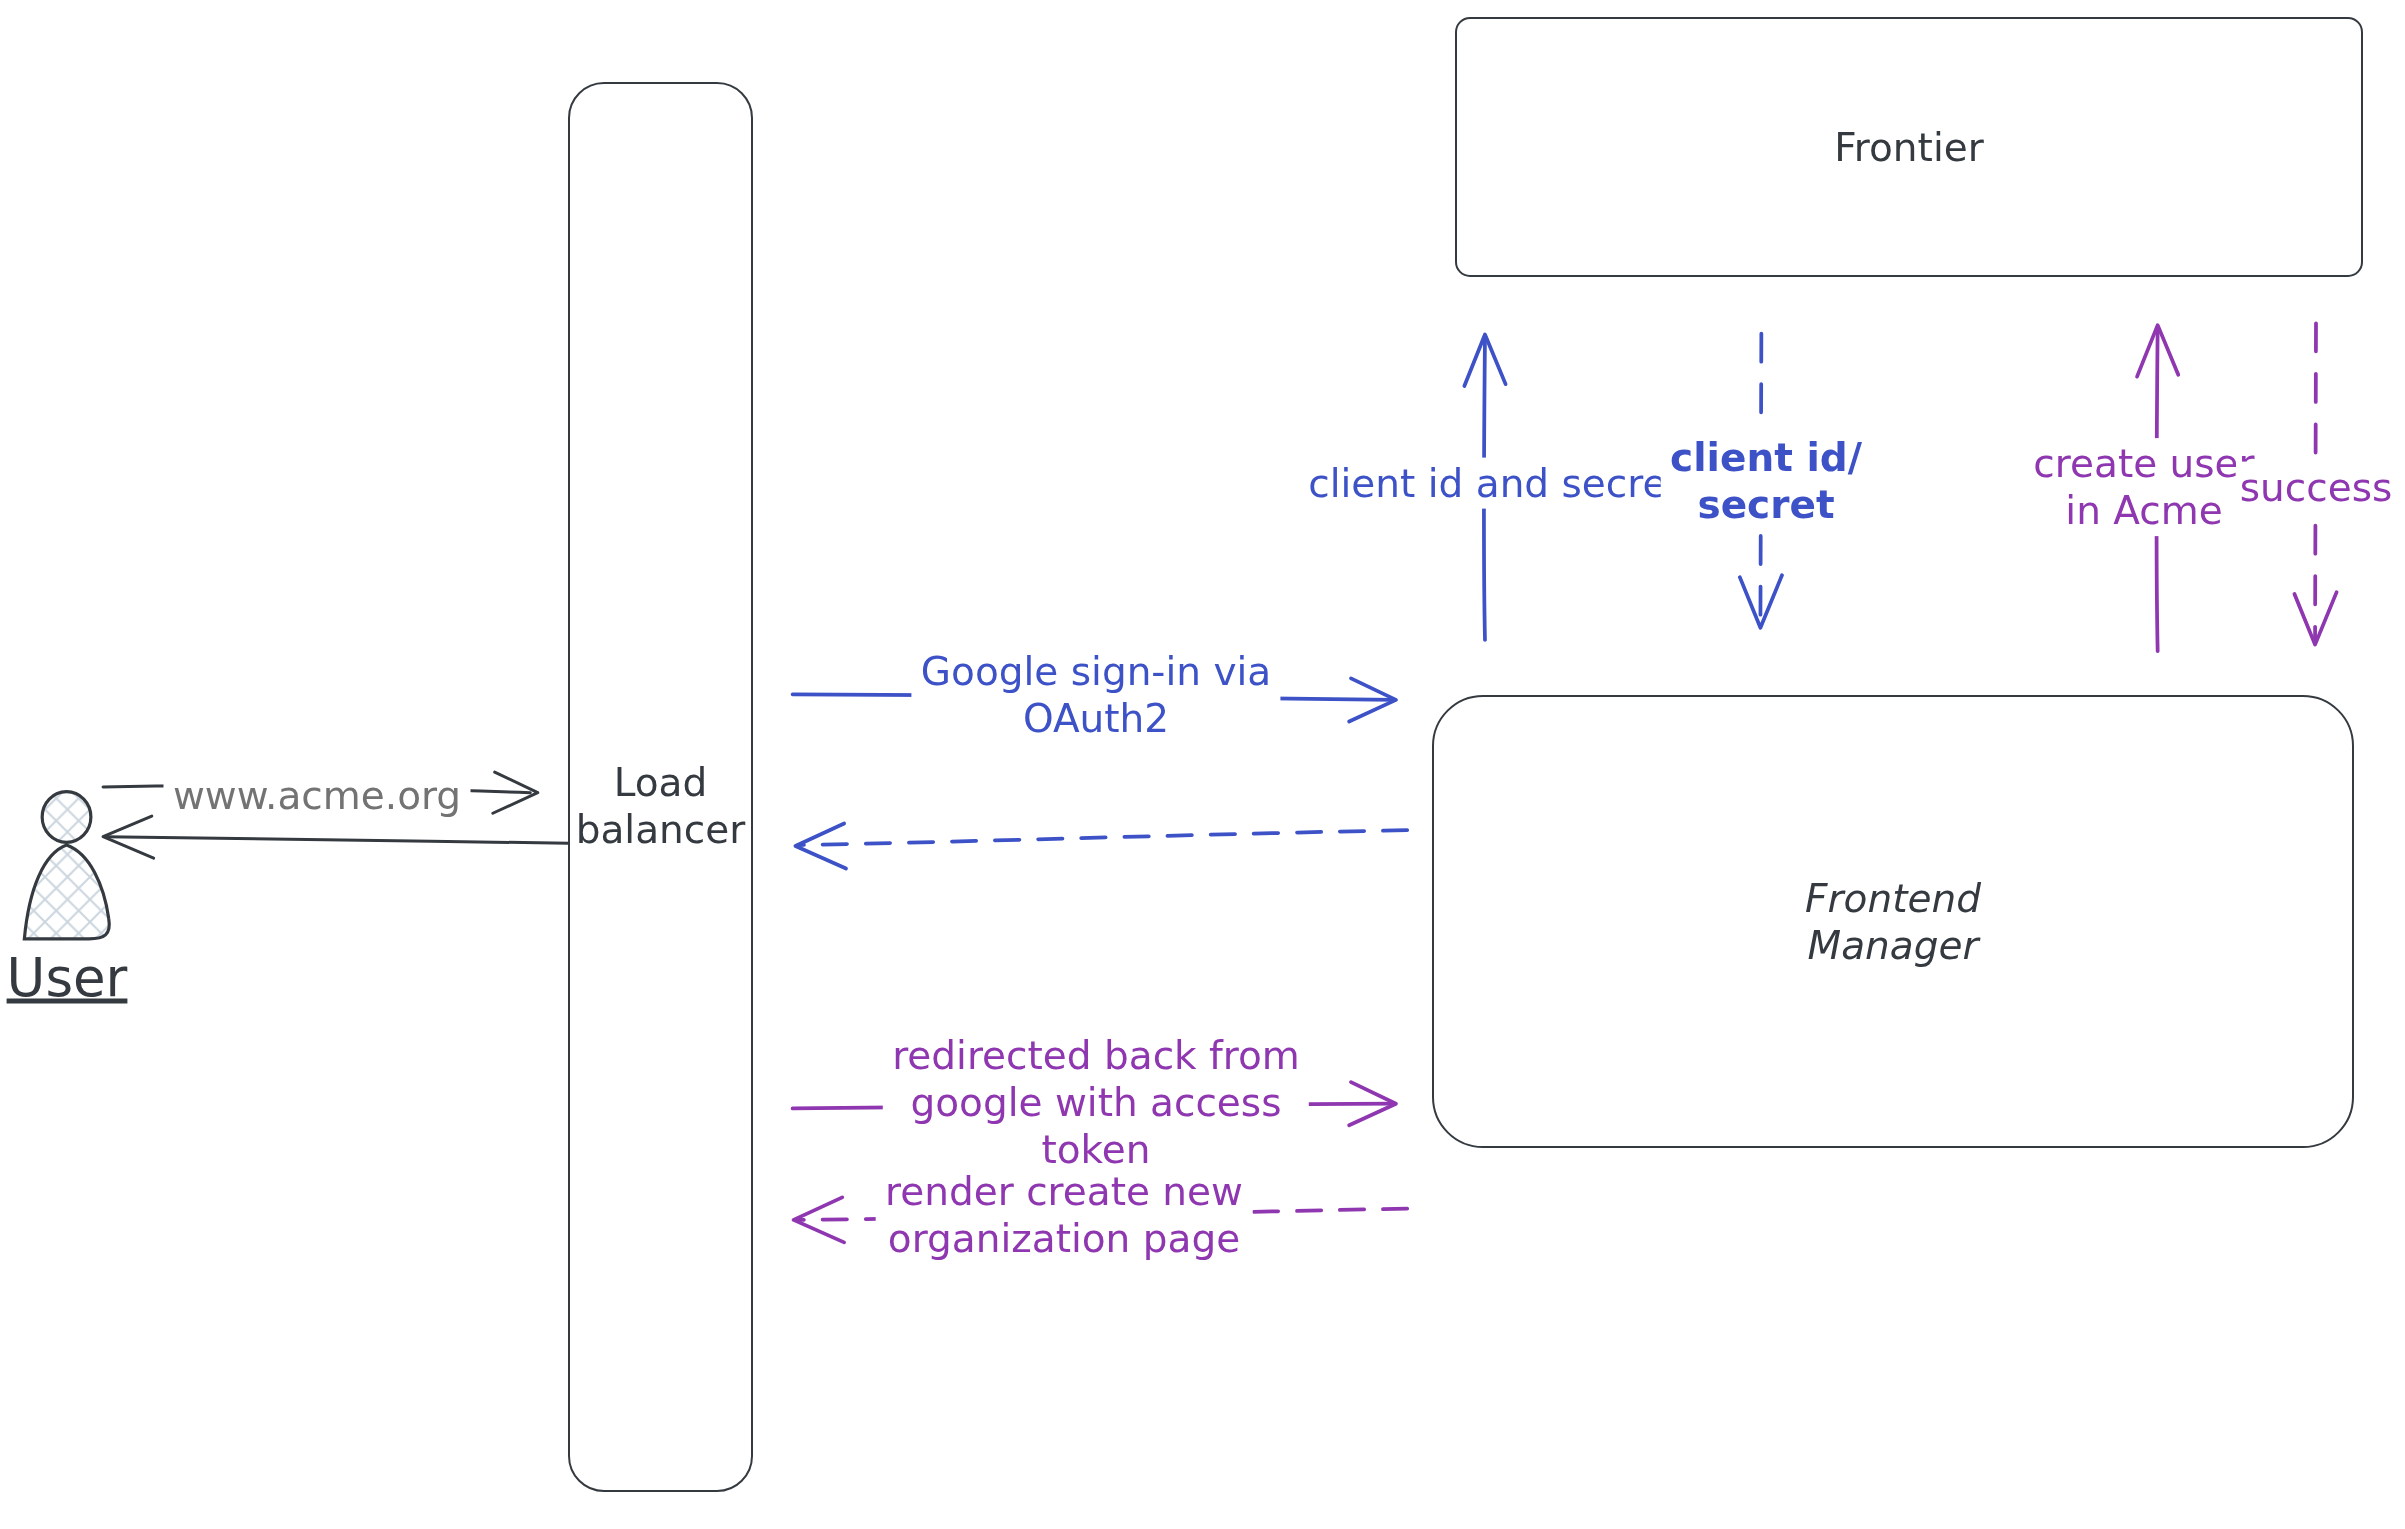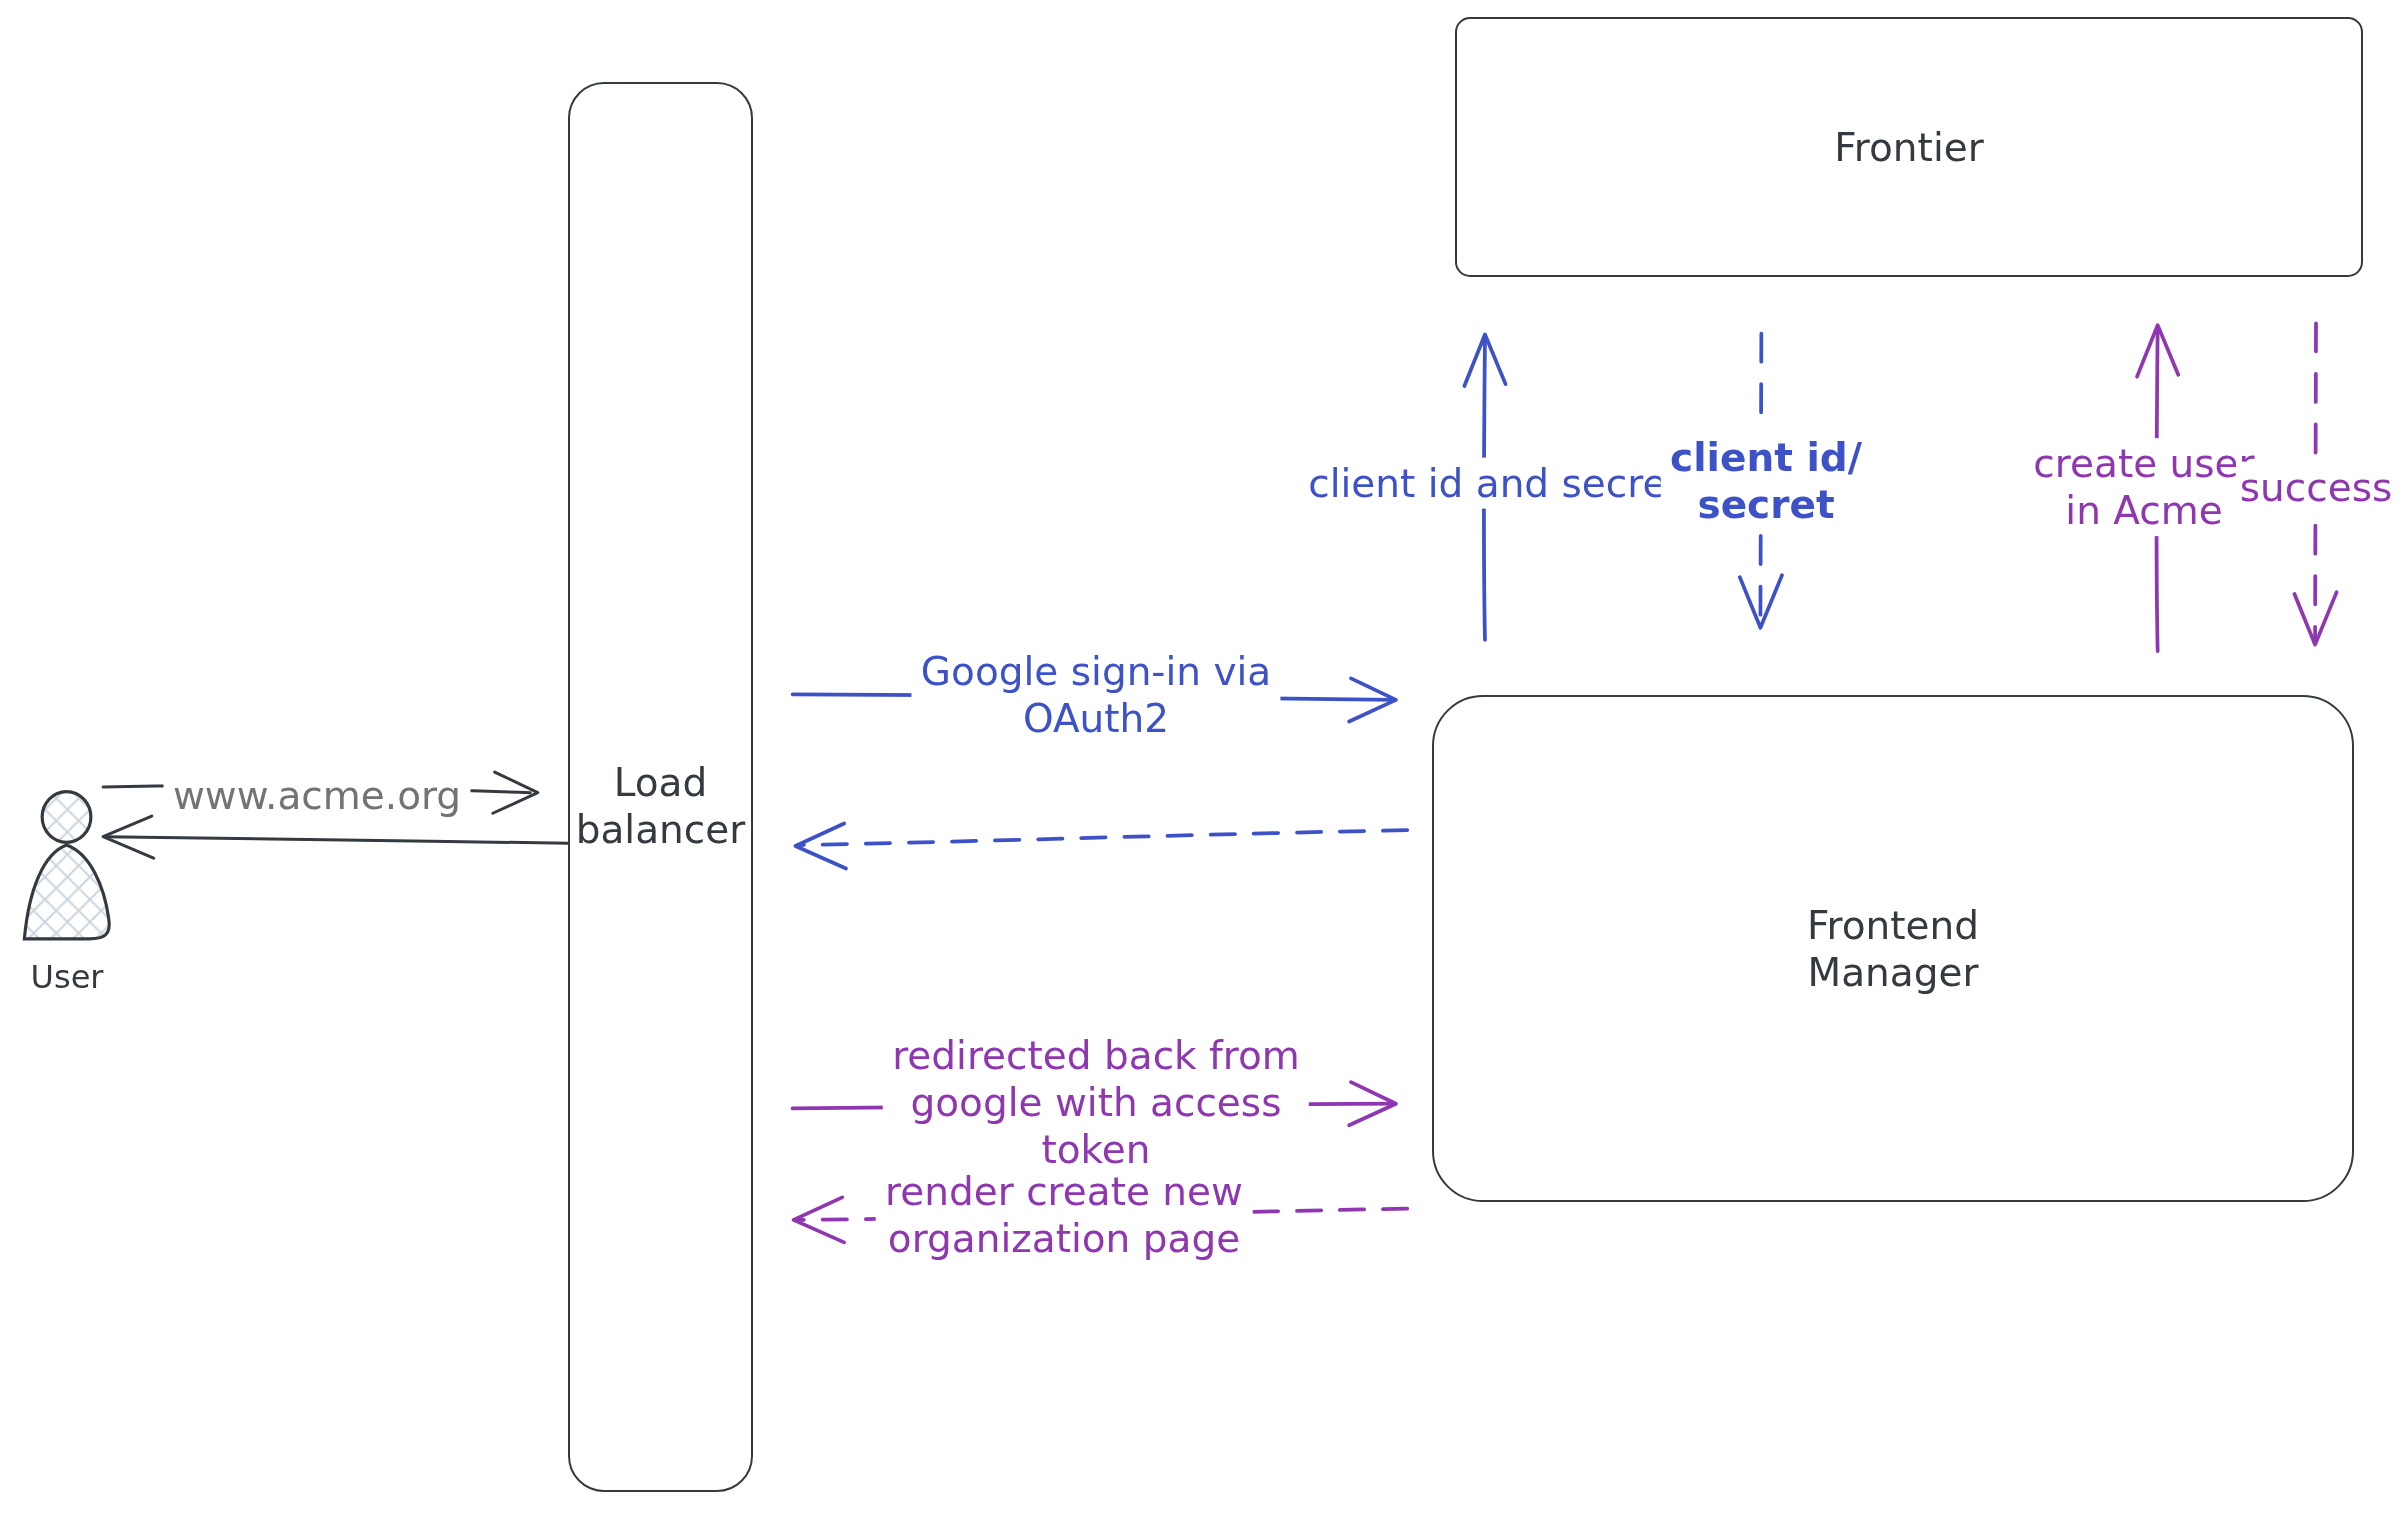--- a/index.html
+++ b/index.html
@@ -21,37 +21,37 @@
     box-sizing:border-box;
   }
   .node-label{
     color:#343a40;
     font-size:39px;line-height:47px;
     text-align:center;white-space:nowrap;
   }
   #load-balancer-box{left:568px;top:82px;width:185px;height:1410px;border-radius:36px;}
   #load-balancer-box .node-label{transform:translateY(19px);}
   #frontier-box{left:1455px;top:17px;width:908px;height:260px;border-radius:15px;}
-  #frontend-manager-box{left:1432px;top:695px;width:922px;height:507px;border-radius:51px;}
+  #frontend-manager-box{left:1432px;top:695px;width:922px;height:453px;border-radius:51px;font-style:italic;}
   
   .lbl{
     position:absolute;
     transform:translate(-50%,-50%);
     background:#ffffff;
     font-size:39px;line-height:47px;
     text-align:center;white-space:nowrap;
     padding:1.9px 9.4px;
   }
   .lbl.ink{color:#343a40;}
   .lbl.blue{color:#3d52c7;}
   .lbl.purple{color:#8f37b0;}
   .user-label{
     position:absolute;left:67px;top:977px;
     transform:translate(-50%,-50%);
-    color:#343a40;font-size:32px;white-space:nowrap;
+    color:#343a40;font-size:53px;white-space:nowrap;text-decoration:underline;
   }
 </style>
 </head>
 <body>
 
 <div class="canvas">
 
   <svg class="layer" width="2405" height="1530" viewBox="0 0 2567 1633">
     <defs>
       <pattern id="hatch" width="24" height="24" patternUnits="userSpaceOnUse">

